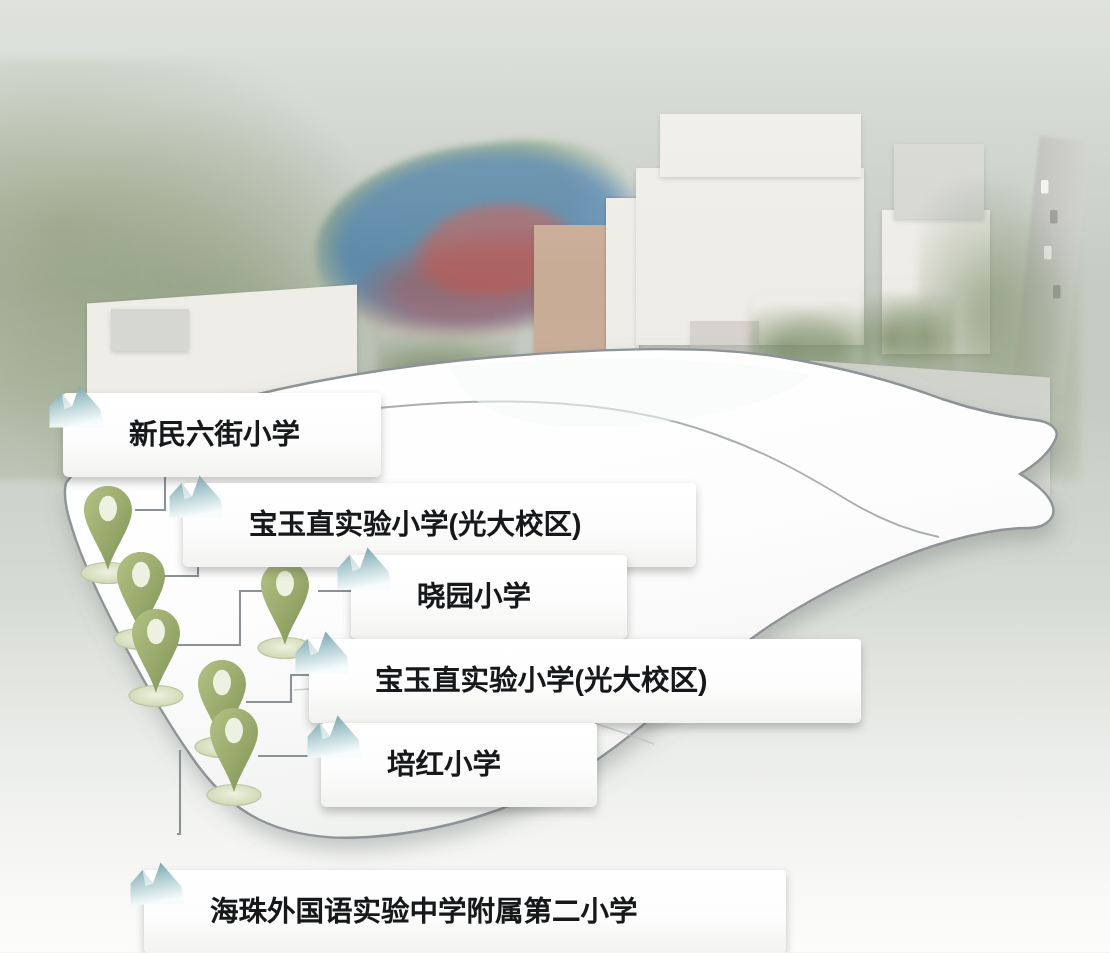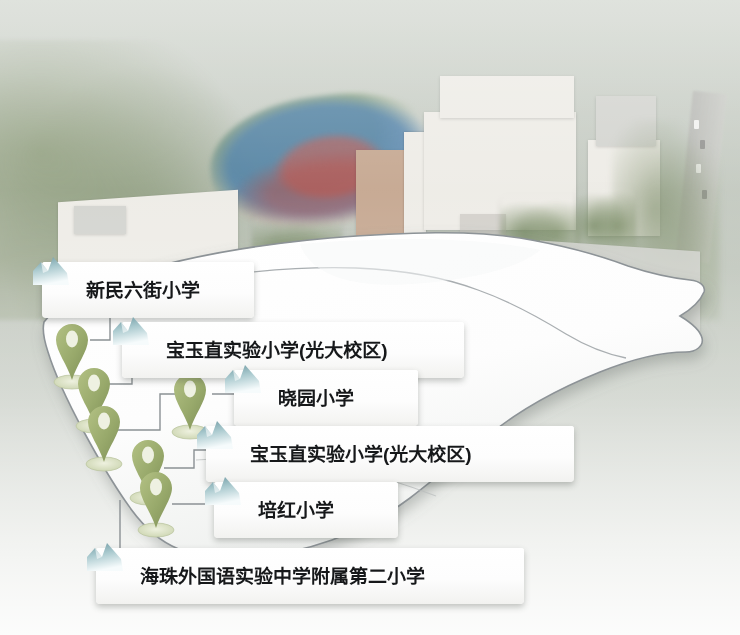--- a/index.html
+++ b/index.html
@@ -429,21 +429,21 @@
               <stop offset="100%" stop-color="#f6fbfc"></stop>
         </linearGradient>
           </defs>
         <path d="M4 34 L4 20 L12 11 L19 20 L24 6 L38 22 L40 34 Z" fill="url(#ig5)"></path>
         <path d="M12 11 L19 20 L14 22 Z" fill="#ffffff" opacity=".55"></path>
       </svg>
     </span>
     <span class="txt">培红小学</span>
   </div>
 
-  <div class="label" style="left:96px;top:548px;width:412px;align-items:center;">
+  <div class="label" style="left:96px;top:580px;width:412px;align-items:center;">
     <span class="ico">
       <svg width="46" height="40" viewBox="0 0 46 40" xmlns="http://www.w3.org/2000/svg">
         <defs>
             <linearGradient id="ig6" x1="0" y1="0" x2="0.25" y2="1">
           <stop offset="0%" stop-color="#6e98a1"></stop>
               <stop offset="45%" stop-color="#a9c9ce"></stop>
               <stop offset="100%" stop-color="#f6fbfc"></stop>
         </linearGradient>
           </defs>
         <path d="M4 34 L4 20 L12 11 L19 20 L24 6 L38 22 L40 34 Z" fill="url(#ig6)"></path>

